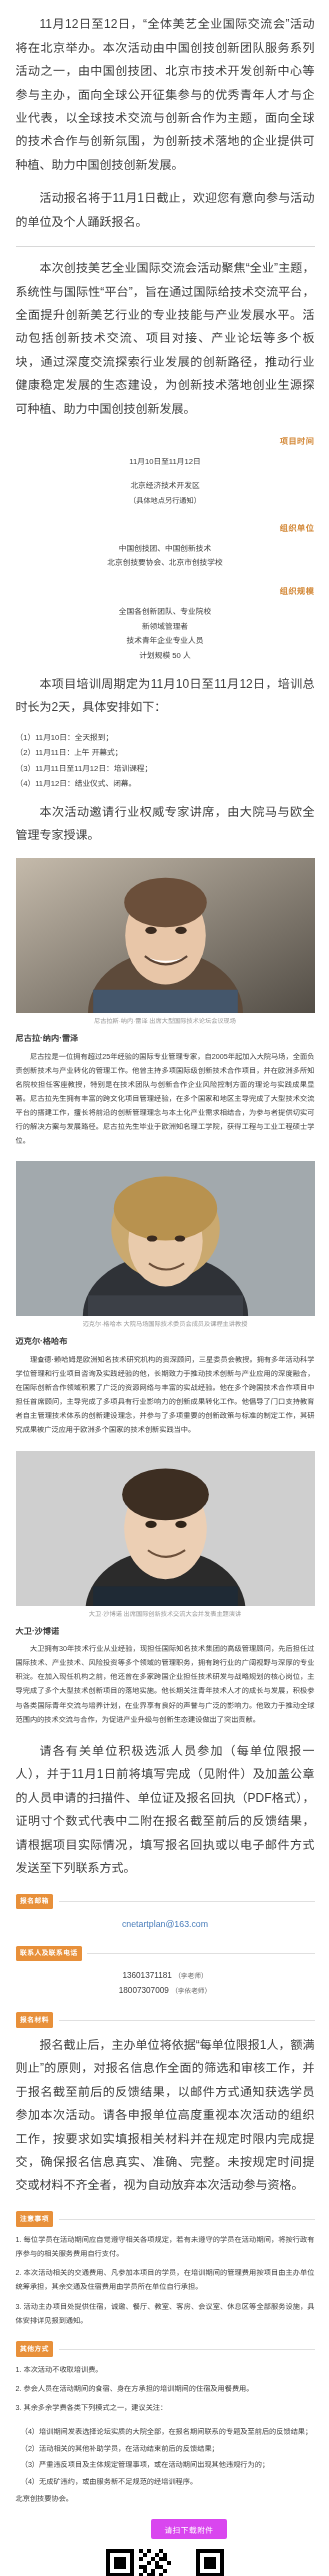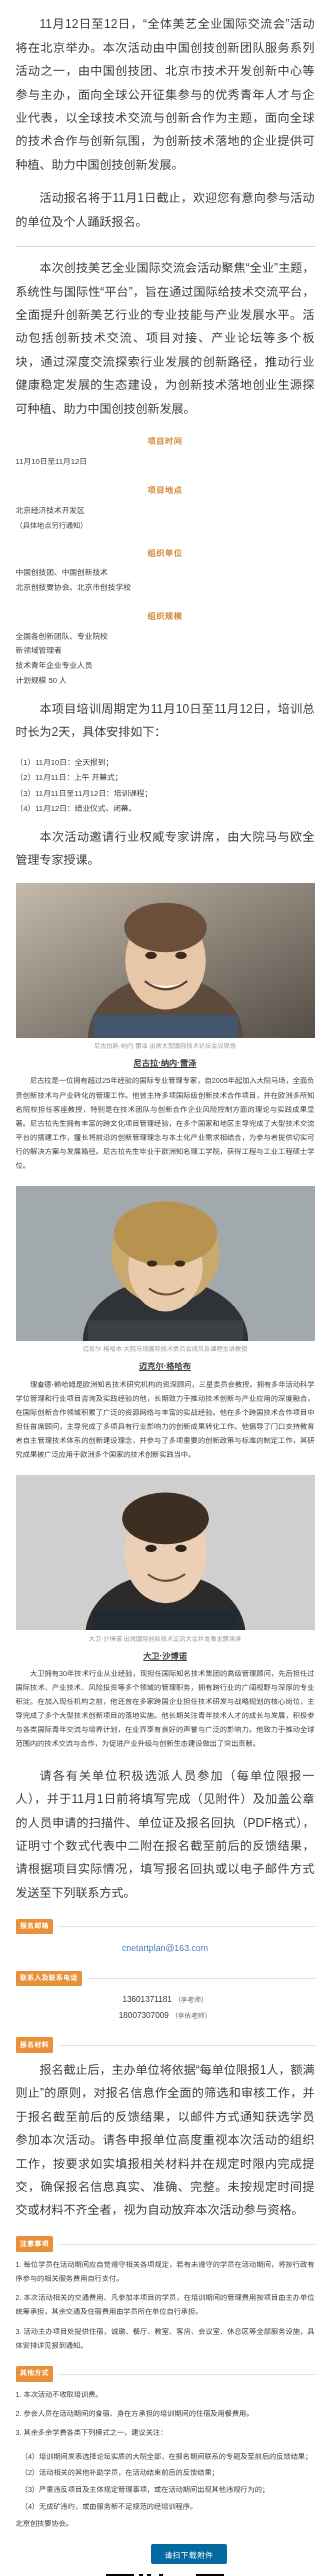--- a/index.html
+++ b/index.html
@@ -30,32 +30,32 @@
   }
   p.para.noindent { text-indent: 0; }
   .divider-line {
     height: 0.5px;
     background: #d8d8d8;
     margin: 11.3px 0 11.3px 0;
   }
 
   
   .sec-title {
-    text-align: center;
+    text-align: right;
     font-size: 8.2px;
     font-weight: bold;
     color: #d48a3a;
     letter-spacing: 0.5px;
     margin: 13.4px 0 5.2px 0;
   }
   .sec-block {
     margin: 0 0 9.3px 0;
   }
   .sec-block .line {
-    text-align: left;
+    text-align: center;
     font-size: 7.7px;
     color: #3f3f3f;
     line-height: 1.9;
   }
   .sec-block .line.small { font-size: 7.2px; }
 
   
   ul.plain {
     list-style: none;
     margin: 3.1px 0 9.3px 0;
@@ -80,26 +80,25 @@
   }
   .expert .photo svg { display: block; width: 100%; height: 100%; }
   .expert .caption {
     text-align: center;
     font-size: 6.2px;
     color: #9a9a9a;
     padding: 3.1px 0 1px 0;
     line-height: 1.6;
   }
   .expert .name {
-    text-align: center;
+    text-align: left;
     font-size: 8.2px;
     font-weight: bold;
     color: #3f3f3f;
     margin: 4.1px 0 3.1px 0;
-    text-decoration: underline;
   }
   .expert .bio {
     font-size: 7.2px;
     line-height: 1.95;
     text-align: justify;
     text-indent: 2em;
     color: #3f3f3f;
     margin: 0;
   }
 
@@ -162,21 +161,21 @@
   ul.subnotes li {
     font-size: 7.2px;
     line-height: 1.9;
     margin-bottom: 3.1px;
     color: #3f3f3f;
   }
 
   .btn-wrap { text-align: center; margin: 13.4px 0 7.2px 0; }
   .btn {
     display: inline-block;
-    background: #0369a1;
+    background: #d946ef;
     color: #fff;
     font-size: 7.7px;
     padding: 4.6px 13.4px;
     border-radius: 2px;
     border: none;
     letter-spacing: 0.5px;
     cursor: pointer;
     margin-left: 48px;
   }
 
@@ -205,21 +204,20 @@
   <div class="divider-line"></div>
 
   <p class="para">本次创技美艺全业国际交流会活动聚焦“全业”主题，系统性与国际性“平台”，旨在通过国际给技术交流平台，全面提升创新美艺行业的专业技能与产业发展水平。活动包括创新技术交流、项目对接、产业论坛等多个板块，通过深度交流探索行业发展的创新路径，推动行业健康稳定发展的生态建设，为创新技术落地创业生源探可种植、助力中国创技创新发展。</p>
 
   <div class="sec-block">
     <div class="sec-title">项目时间</div>
     <div class="line">11月10日至11月12日</div>
   </div>
 
   <div class="sec-block">
-    <div class="sec-title">项目地点</div>
     <div class="line">北京经济技术开发区</div>
     <div class="line small">（具体地点另行通知）</div>
   </div>
 
   <div class="sec-block">
     <div class="sec-title">组织单位</div>
     <div class="line">中国创技团、中国创新技术</div>
     <div class="line">北京创技要协会、北京市创技学校</div>
   </div>
 

